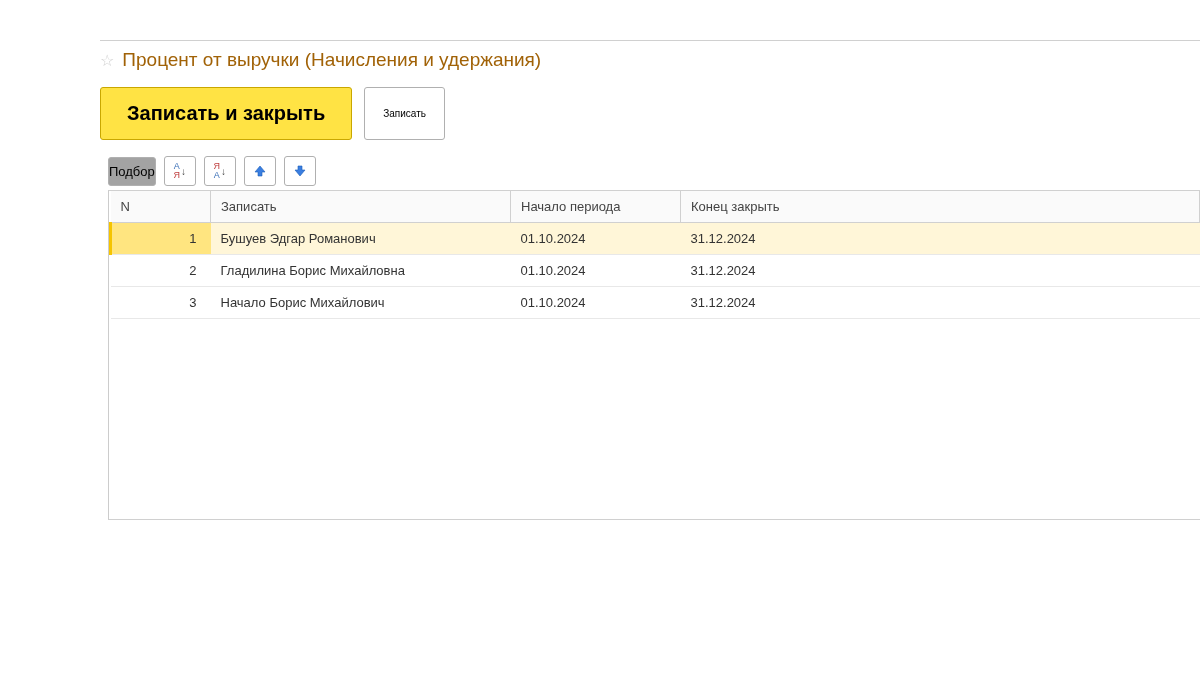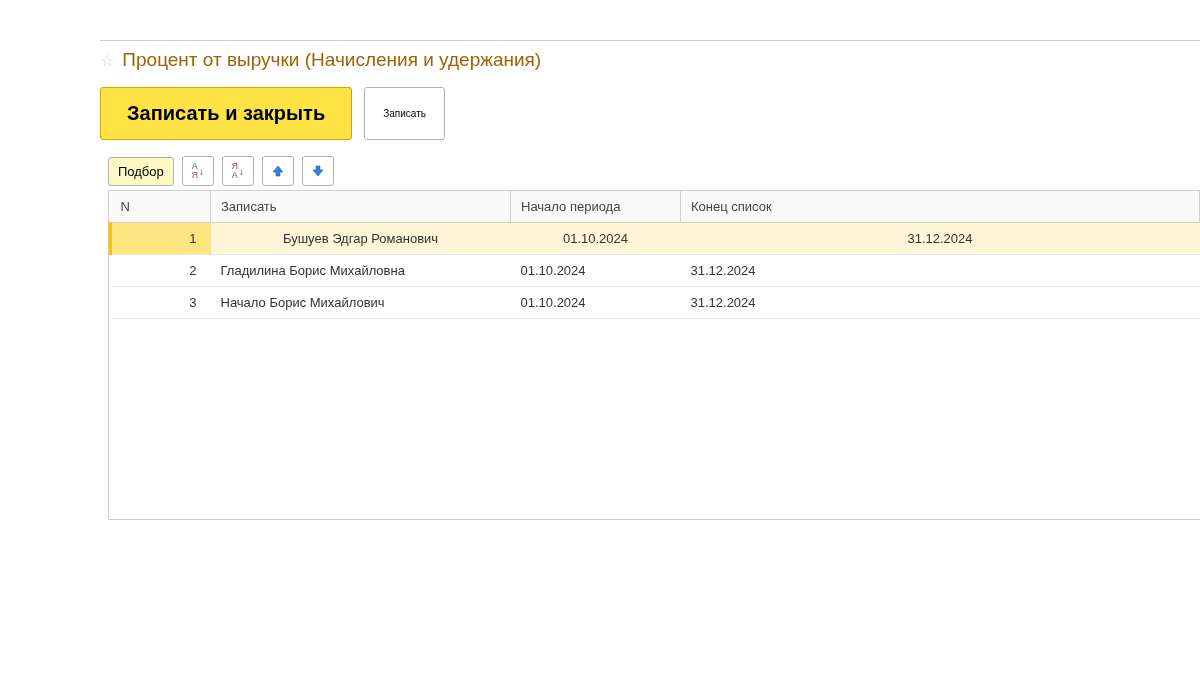--- a/index.html
+++ b/index.html
@@ -67,23 +67,23 @@
       height: 30px;
       padding: 0;
       display: flex;
       align-items: center;
       justify-content: center;
       border: 1px solid #b0b0b0;
       background: #fff;
       border-radius: 3px;
     }
     .btn-text {
-      padding: 6px 9px;
+      padding: 6px 0;
       border: 1px solid #b0b0b0;
-      background: #fef9c3;
+      background: #a3a3a3;
       border-radius: 3px;
       cursor: pointer;
       font-family: inherit;
       font-size: 13px;
     }
     .table-wrap {
       margin-top: 4px;
       border: 1px solid #d0d0d0;
       border-right: none;
       min-height: 330px;
@@ -117,21 +117,20 @@
     }
     .data-grid td.col-n {
       text-align: right;
       padding-right: 14px;
     }
     .data-grid .col-emp { width: 300px; }
     .data-grid .col-start { width: 170px; }
     .data-grid .col-end { width: auto; }
     tr.selected td {
       background: #fff6d8;
-      text-align: center;
     }
     tr.selected td.col-n {
       background: #ffe580;
       border-left: 3px solid #f5c400;
     }
     .sort-asc-icon, .sort-desc-icon {
       font-size: 9px;
       line-height: 1;
       color: #3a6fb7;
       display: flex;
@@ -182,21 +181,21 @@
     </button>
   </div>
 
   <div class="table-wrap">
     <table class="data-grid">
       <thead>
         <tr>
           <th class="col-n" style="text-align:left;">N</th>
           <th class="col-emp">Записать</th>
           <th class="col-start">Начало периода</th>
-          <th class="col-end">Конец список</th>
+          <th class="col-end">Конец закрыть</th>
         </tr>
       </thead>
       <tbody id="table-body">
       <tr class="selected">
             <td class="col-n">1</td>
             <td class="col-emp">Бушуев Эдгар Романович</td>
             <td class="col-start">01.10.2024</td>
             <td class="col-end">31.12.2024</td>
           </tr>
           <tr>

